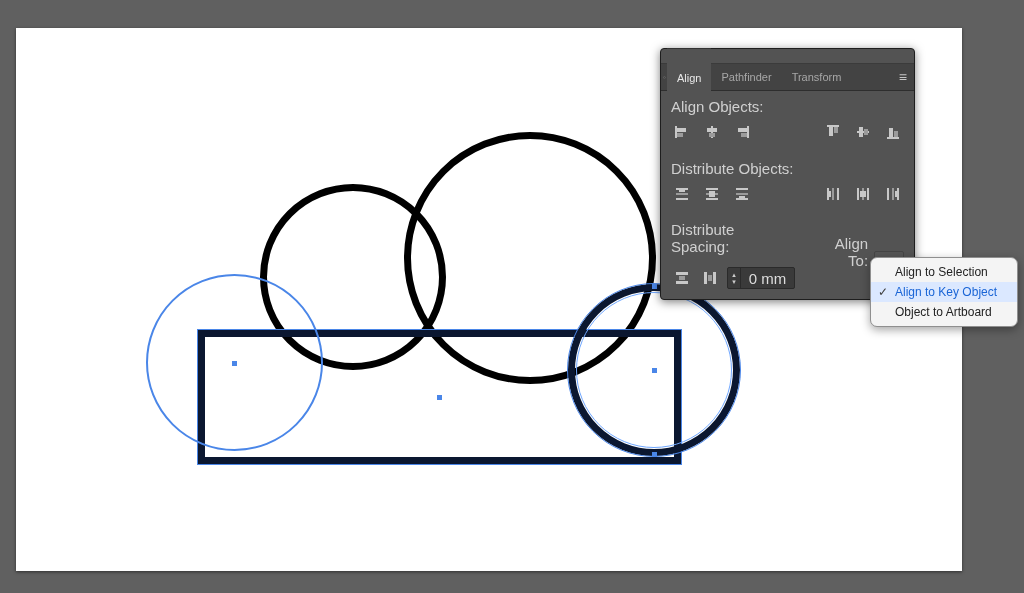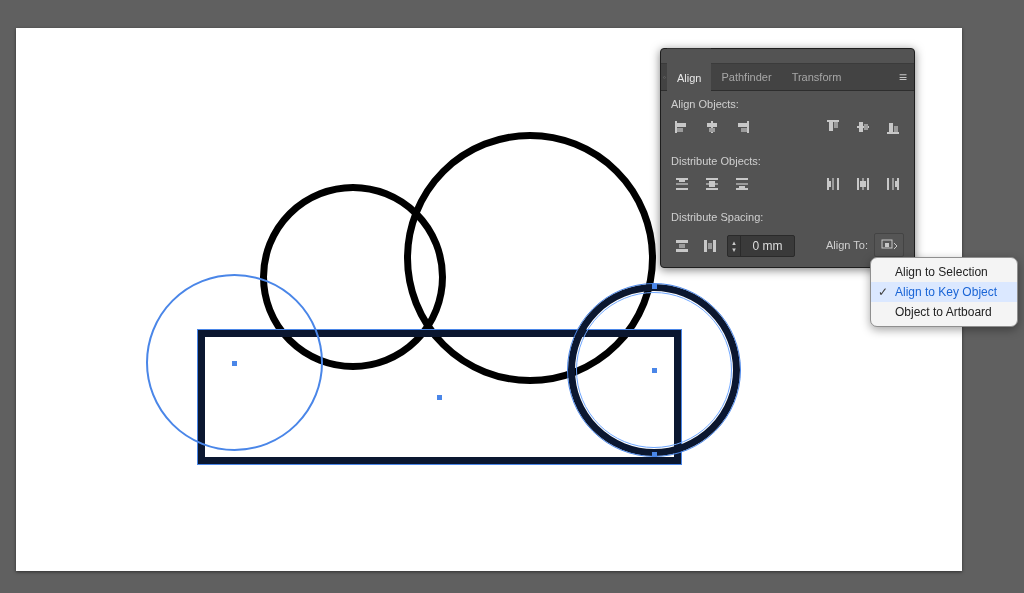--- a/index.html
+++ b/index.html
@@ -128,21 +128,21 @@
     cursor: pointer;
     font-size: 14px;
     letter-spacing: -1px;
   }
 
   .panel-section {
     padding: 7px 10px 4px 10px;
   }
   .section-title {
     color: #d0d0d0;
-    font-size: 11px;
+    font-size: 15px;
     margin-bottom: 6px;
   }
 
   .icon-row {
     display: flex;
     gap: 8px;
     align-items: center;
     margin-bottom: 6px;
   }
   .icon-row .spacer { flex: 1; }
@@ -154,20 +154,21 @@
     justify-content: center;
     border-radius: 2px;
     cursor: pointer;
   }
   .align-btn svg { display: block; }
 
   .bottom-row {
     display: flex;
     padding: 6px 10px 10px 10px;
     gap: 16px;
+    align-items: center;
   }
   .bottom-row .col {
     display: flex;
     flex-direction: column;
     gap: 6px;
   }
   .spacing-input {
     display: flex;
     align-items: center;
     background: #3a3a3a;
@@ -185,21 +186,21 @@
     align-items: center;
     color: #ccc;
     font-size: 7px;
     line-height: 7px;
     border-right: 1px solid #2a2a2a;
   }
   .spacing-value {
     flex: 1;
     text-align: center;
     color: #ddd;
-    font-size: 12px;
+    font-size: 15px;
     pointer-events: none;
   }
 
   .alignto-box {
     margin-left: auto;
     display: flex;
     flex-direction: row;
     gap: 6px;
     align-items: flex-end;
   }

